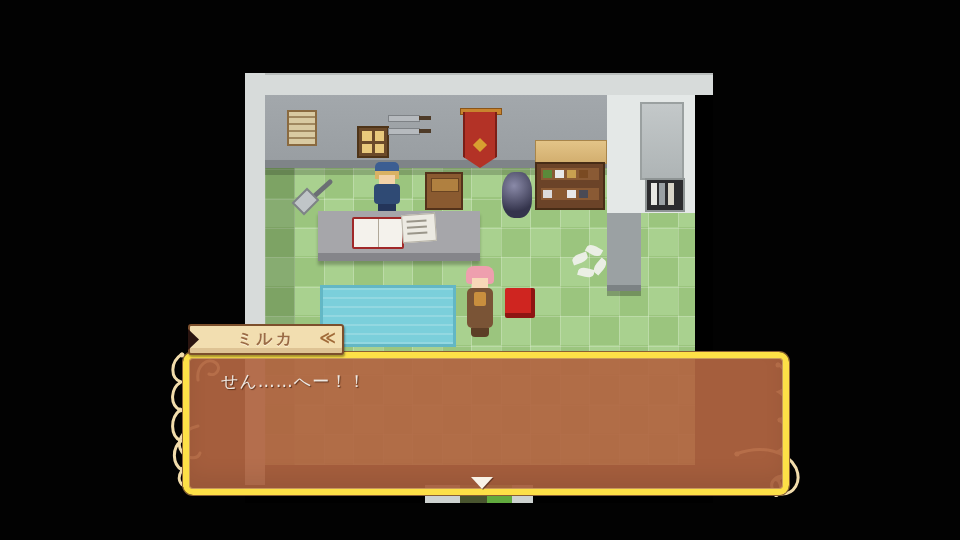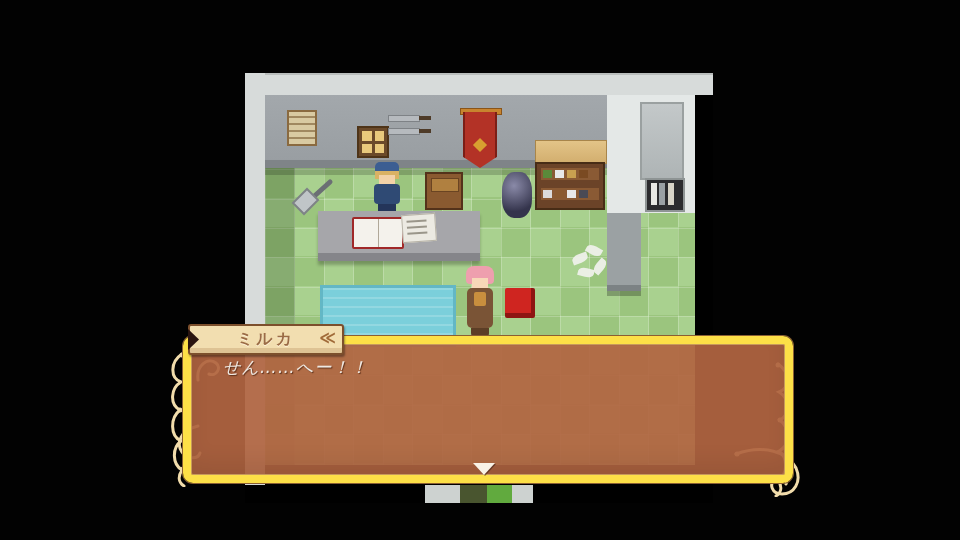--- a/index.html
+++ b/index.html
@@ -78,24 +78,24 @@
   .legs-b{position:absolute;left:6px;top:42px;width:18px;height:7px;background:#24355a;}
   .milka{left:218px;top:193px;width:34px;height:76px;}
   .hair-m{position:absolute;left:3px;top:0;width:28px;height:18px;background:#ee9fae;border-radius:8px 8px 4px 4px;}
   .face-m{position:absolute;left:9px;top:12px;width:16px;height:10px;background:#f7d8b8;}
   .body-m{position:absolute;left:4px;top:22px;width:26px;height:40px;background:#7a5436;border-radius:5px;}
   .bib-m{position:absolute;left:11px;top:26px;width:12px;height:14px;background:#c98f3e;border-radius:2px;}
   .feet-m{position:absolute;left:8px;top:62px;width:18px;height:9px;background:#5c3e26;border-radius:0 0 4px 4px;}
   .shovel{left:45px;top:103px;width:46px;height:44px;}
 
   
-  .msg-box{left:183px;top:336px;width:594px;height:131px;border-radius:10px;
+  .msg-box{left:183px;top:352px;width:594px;height:131px;border-radius:10px;
     background:rgba(178,101,66,.93);
-    border:8px solid #fde047;
-    box-shadow:0 0 0 1px #8a5f33, inset 0 0 0 1px #c79a5c, inset 0 -14px 20px rgba(0,0,0,.07);font-style:italic;}
+    border:6px solid #fde047;
+    box-shadow:0 0 0 1px #8a5f33, inset 0 0 0 1px #c79a5c, inset 0 -14px 20px rgba(0,0,0,.07);}
   .msg-text{left:32px;top:12px;font-size:17px;color:#eee8e2;letter-spacing:1px;
     text-shadow:1px 1px 1px rgba(80,40,20,.85);}
   .cursor{left:282px;top:119px;width:0;height:0;border-left:11px solid transparent;border-right:11px solid transparent;
     border-top:12px solid #f8f2e6;filter:drop-shadow(1px 1px 0 rgba(60,30,20,.55));}
   .name-banner{left:188px;top:324px;width:156px;height:31px;background:#f2deb0;border:2px solid #7c4f2c;border-radius:3px;
     box-shadow:inset 0 -5px 0 rgba(150,100,50,.22), 1px 2px 2px rgba(0,0,0,.35);
     display:flex;align-items:center;justify-content:center;box-sizing:border-box;}
   .name-banner .nm{font-size:16px;font-weight:bold;color:#9b6c46;letter-spacing:3px;text-shadow:0 1px 0 #fff2d8;}
   .notch{position:absolute;left:-2px;top:3px;width:11px;height:21px;background:#2a1410;clip-path:polygon(0 0,100% 50%,0 100%);}
   .chev{position:absolute;right:6px;top:2px;font-size:16px;font-weight:bold;color:#a06a38;}

